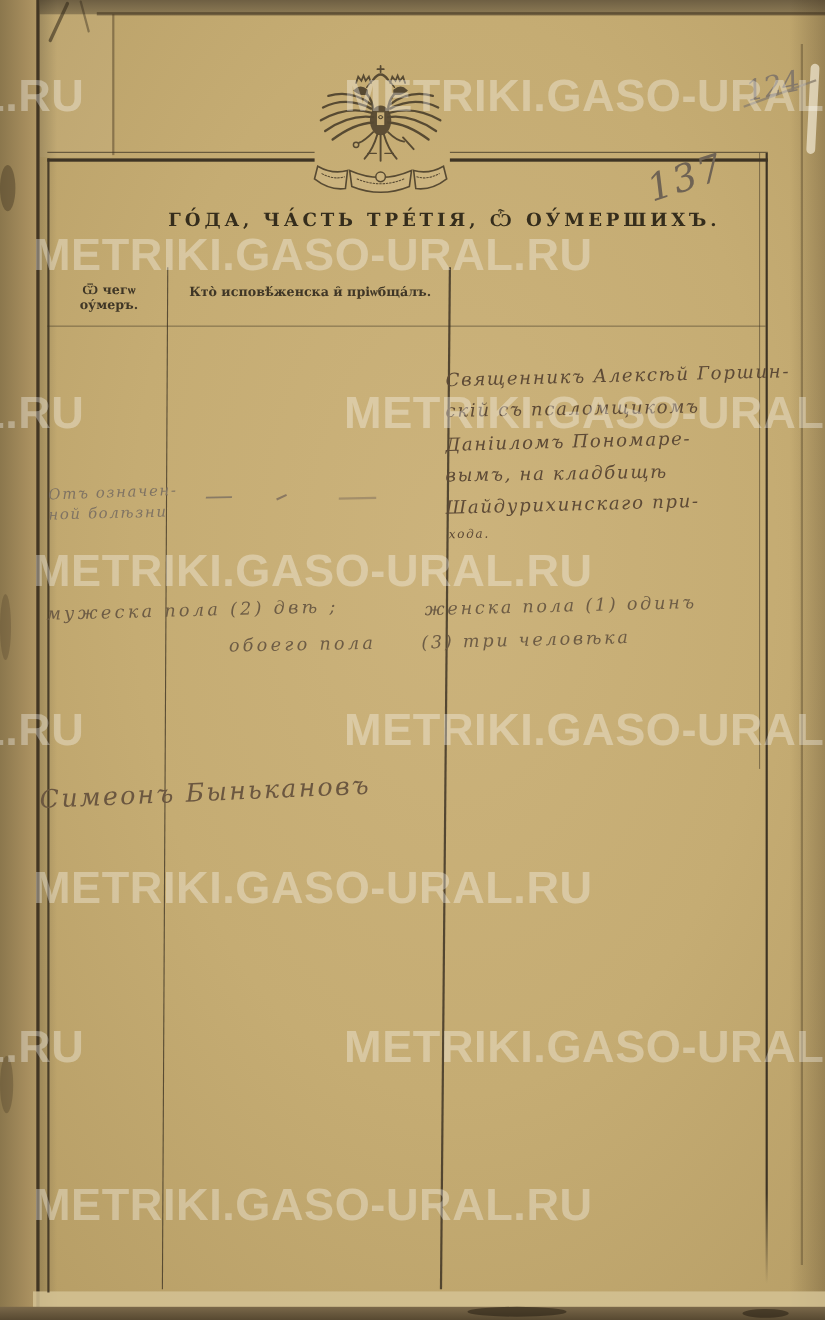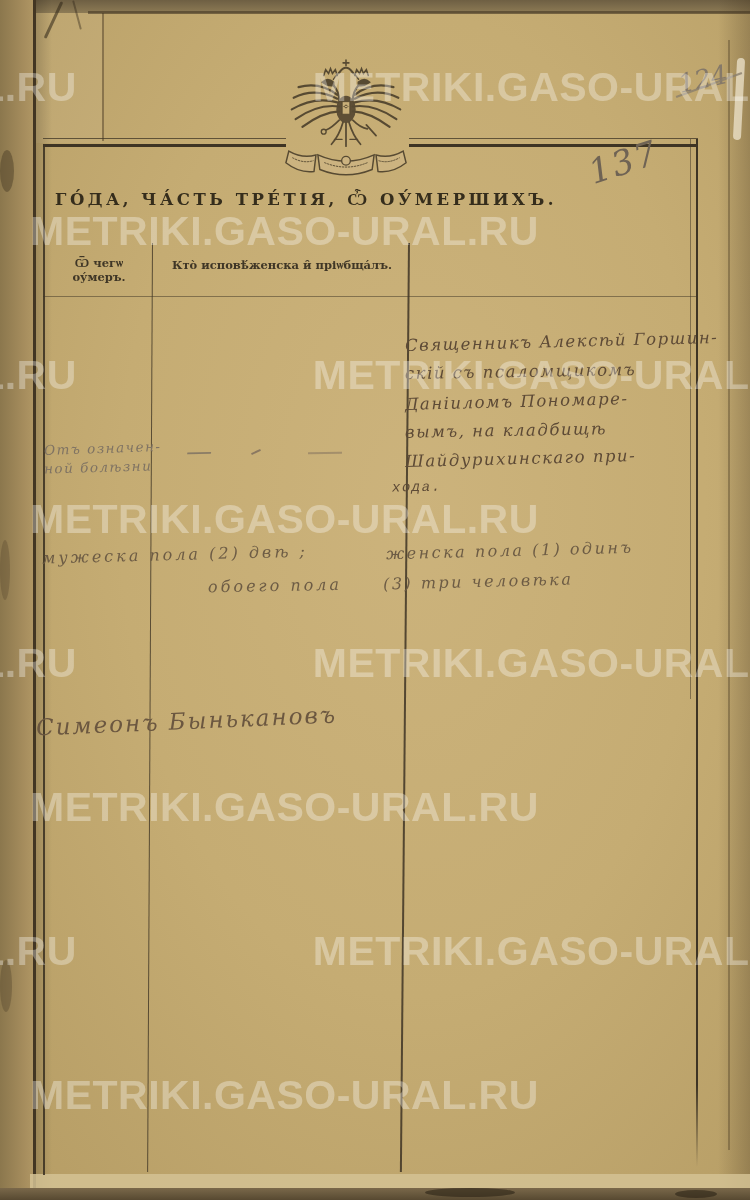--- a/index.html
+++ b/index.html
@@ -26,21 +26,21 @@
   .right-page-line{left:728px;top:40px;width:2px;height:1110px;background:rgba(80,64,40,.4);}
   .white-streak{left:735px;top:58px;width:8px;height:82px;background:rgba(242,234,212,.7);
       border-radius:4px;transform:rotate(3deg);}
   .bottom-light{left:30px;top:1174px;width:720px;height:16px;background:#d3c294;opacity:.85;}
   .bottom-dark{left:0;top:1188px;width:750px;height:12px;
       background:linear-gradient(to bottom,#7a684a,#574931);}
   .bblob{background:#2c2315;border-radius:50%;opacity:.6;}
   
   .rule{background:#3e3424;}
   
-  .title{left:55px;top:190px;width:600px;text-align:left;font-size:16.5px;font-weight:700;
+  .title{left:55px;top:190px;width:600px;text-align:right;font-size:16.5px;font-weight:700;
       color:#352d1c;letter-spacing:3.5px;white-space:nowrap;}
   .colhead{color:#3f3626;font-weight:600;text-align:center;line-height:1.25;}
   
   .hand{font-style:italic;color:#5d4a36;white-space:nowrap;}
   .pencil{font-style:italic;color:#7f7363;white-space:nowrap;}
   
   .wm-layer{left:0;top:0;width:750px;height:1200px;overflow:hidden;pointer-events:none;z-index:50;}
   .wm-row{position:absolute;display:flex;gap:236px;white-space:nowrap;}
   .wm-tile{font-family:"Liberation Sans",sans-serif;font-weight:700;font-size:41px;
       color:rgba(255,255,255,.33);letter-spacing:0.5px;}
@@ -144,21 +144,21 @@
 
   <div class="abs pencil" style="left:186px;top:436px;font-size:26px;letter-spacing:-2px;transform:rotate(-1deg);opacity:.85;">—</div>
   <div class="abs" style="left:251px;top:451px;width:10px;height:2px;background:#8a7861;transform:rotate(-25deg);"></div>
   <div class="abs" style="left:308px;top:452px;width:34px;height:1.6px;background:#8a7861;opacity:.6;transform:rotate(-1deg);"></div>
 
   <div class="abs hand" style="left:405px;top:332px;font-size:16.5px;letter-spacing:1.5px;transform:rotate(-1.5deg);">Священникъ Алексѣй Горшин-</div>
   <div class="abs hand" style="left:405px;top:362px;font-size:16.5px;letter-spacing:1.5px;transform:rotate(-1deg);">скій съ псаломщикомъ</div>
   <div class="abs hand" style="left:405px;top:392px;font-size:16.5px;letter-spacing:1.5px;transform:rotate(-1.5deg);">Даніиломъ Пономаре-</div>
   <div class="abs hand" style="left:405px;top:421px;font-size:16.5px;letter-spacing:1.5px;transform:rotate(-1deg);">вымъ, на кладбищѣ</div>
   <div class="abs hand" style="left:405px;top:449px;font-size:16.5px;letter-spacing:1.5px;transform:rotate(-1.5deg);">Шайдурихинскаго при-</div>
-  <div class="abs hand" style="left:392px;top:479px;font-size:14px;letter-spacing:1.5px;transform:rotate(-1deg);font-family:Liberation Mono, monospace;">хода.</div>
+  <div class="abs hand" style="left:408px;top:479px;font-size:11px;letter-spacing:1.5px;transform:rotate(-1deg);">хода.</div>
 
   <div class="abs hand" style="left:42px;top:545px;font-size:16px;letter-spacing:3px;color:#6d5c45;transform:rotate(-1.5deg);">мужеска пола (2) двѣ ;</div>
   <div class="abs hand" style="left:386px;top:541px;font-size:16px;letter-spacing:2.5px;color:#6d5c45;transform:rotate(-1.5deg);">женска пола (1) одинъ</div>
   <div class="abs hand" style="left:208px;top:576px;font-size:16px;letter-spacing:3px;color:#6d5c45;transform:rotate(-1deg);">обоего пола</div>
   <div class="abs hand" style="left:383px;top:572px;font-size:16px;letter-spacing:2.5px;color:#6d5c45;transform:rotate(-1.5deg);">(3) три человѣка</div>
 
   <div class="abs hand" style="left:36px;top:708px;font-size:23px;letter-spacing:2px;color:#6b5740;transform:rotate(-2.5deg);">Симеонъ Бынькановъ</div>
 
   <div class="abs wm-layer">
     <div class="wm-row" style="left:-432px;top:64px;">

